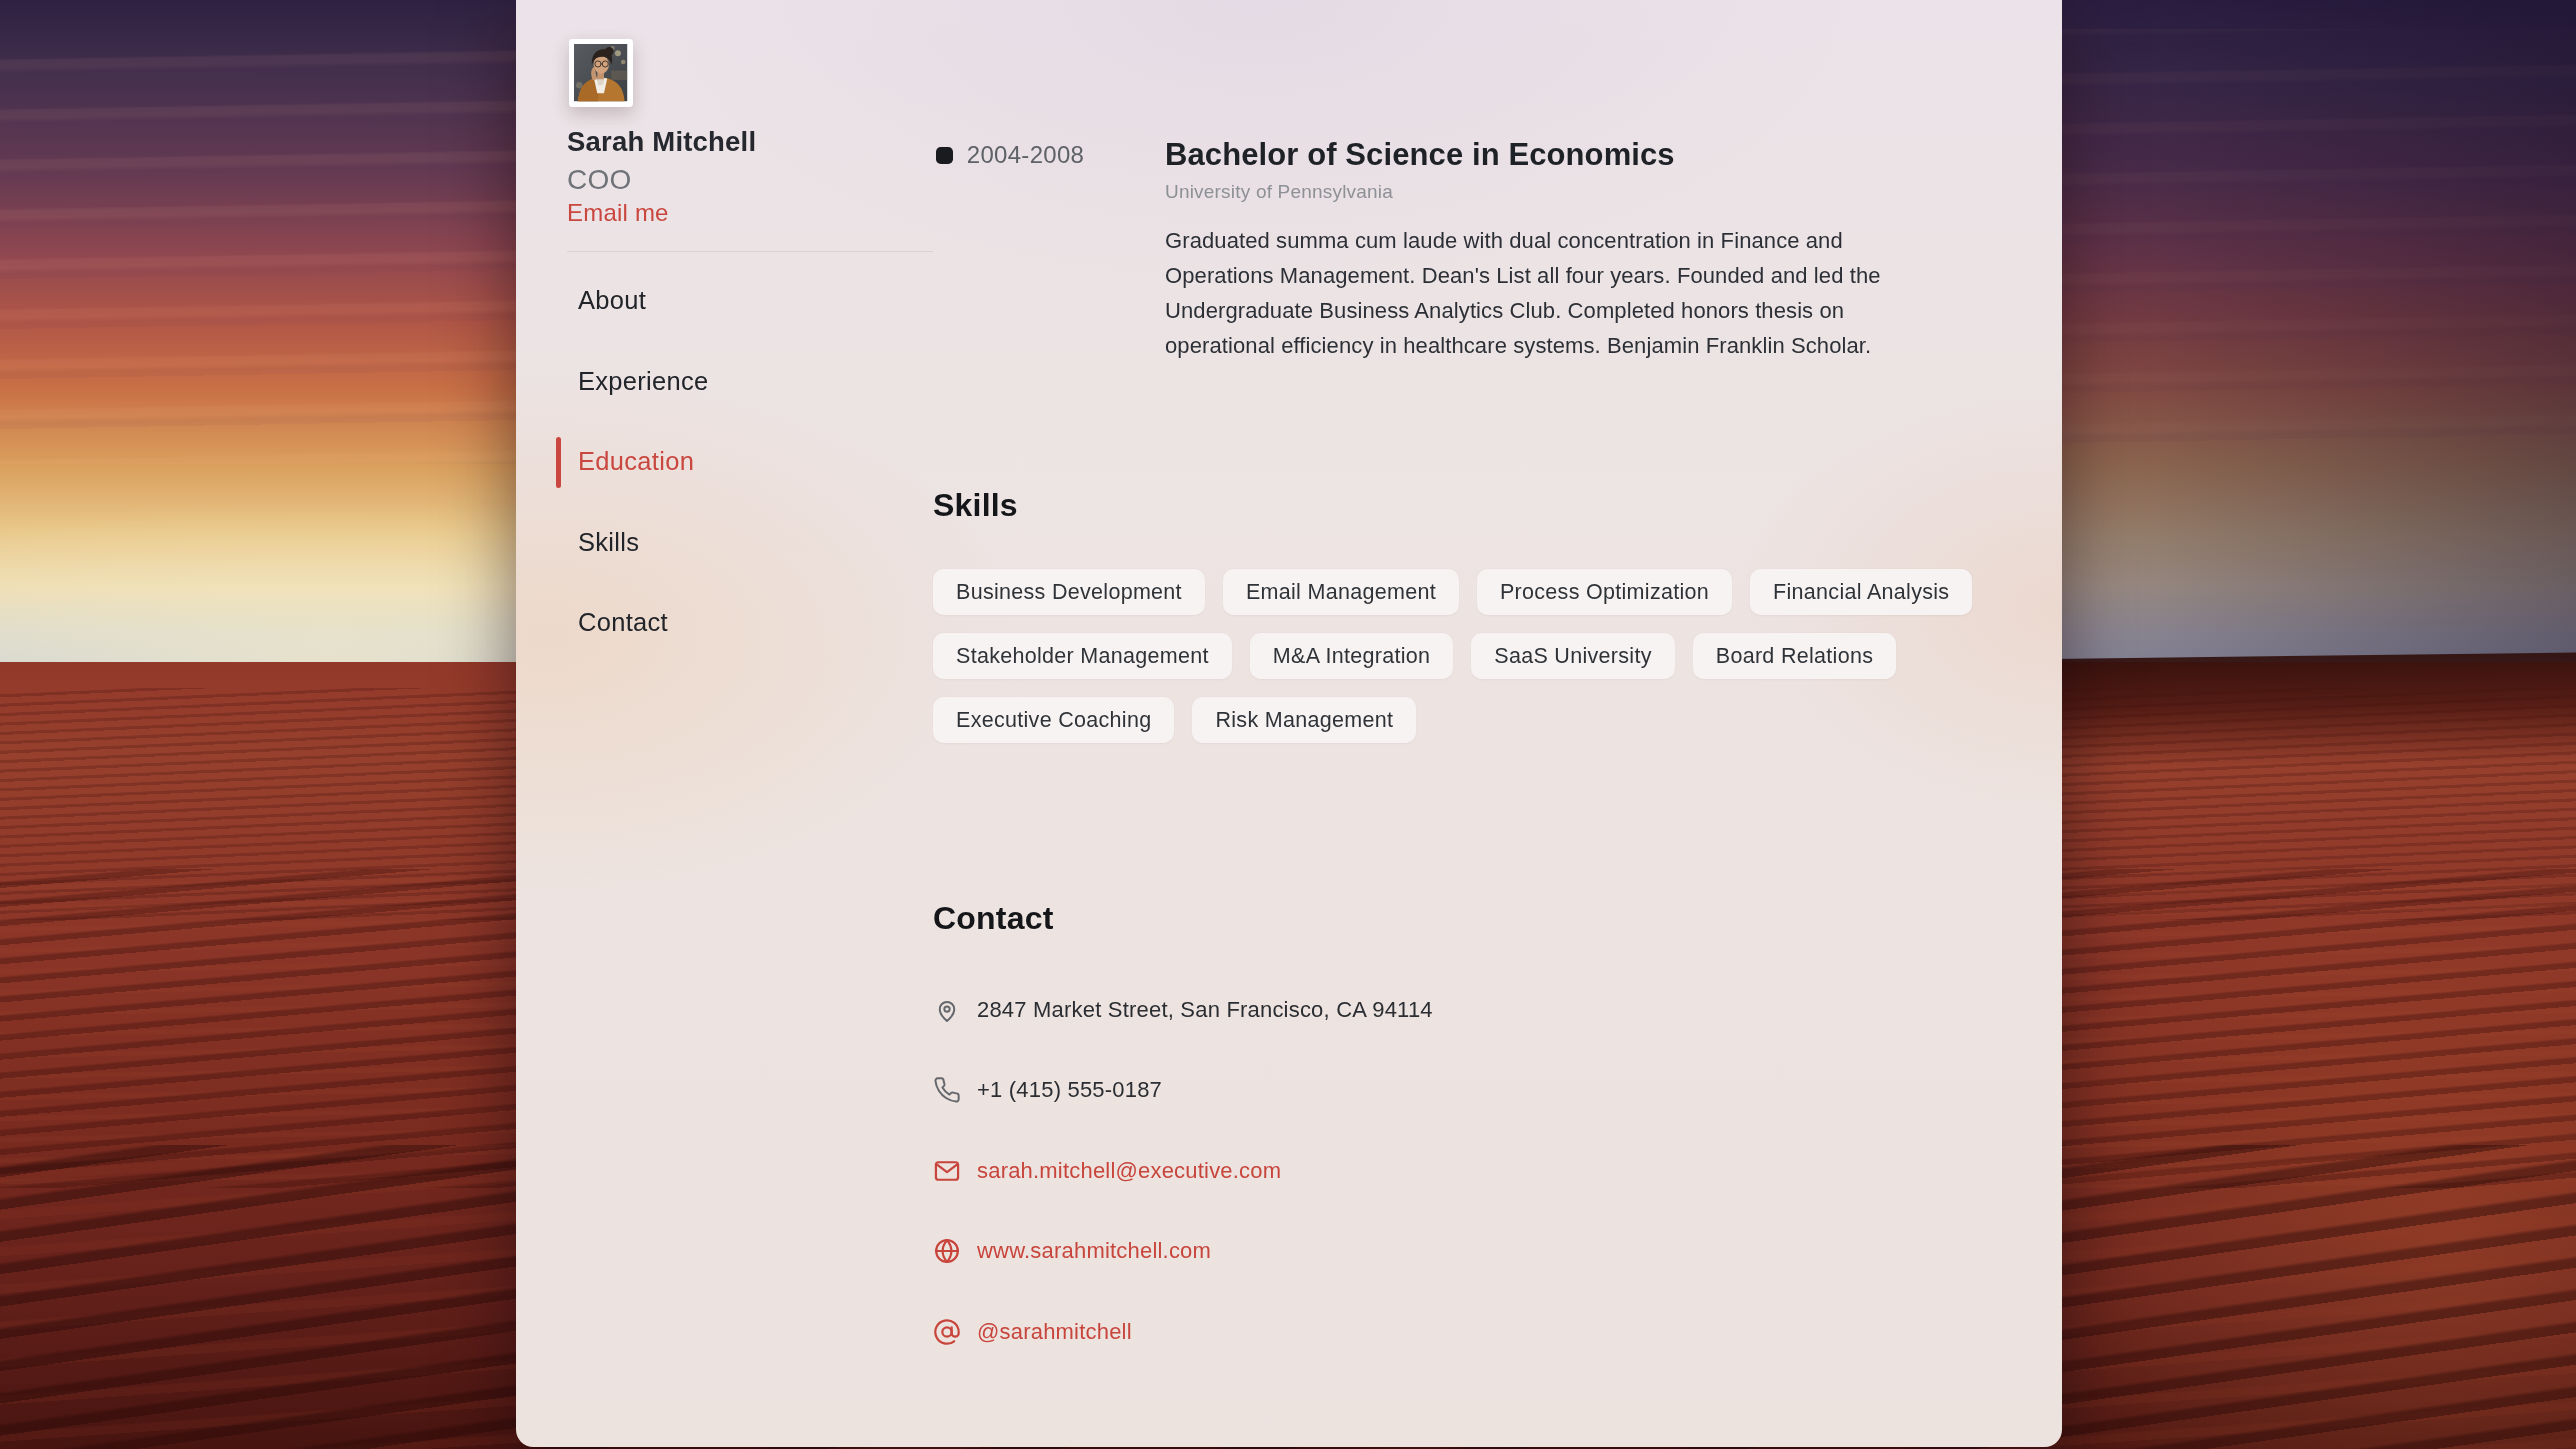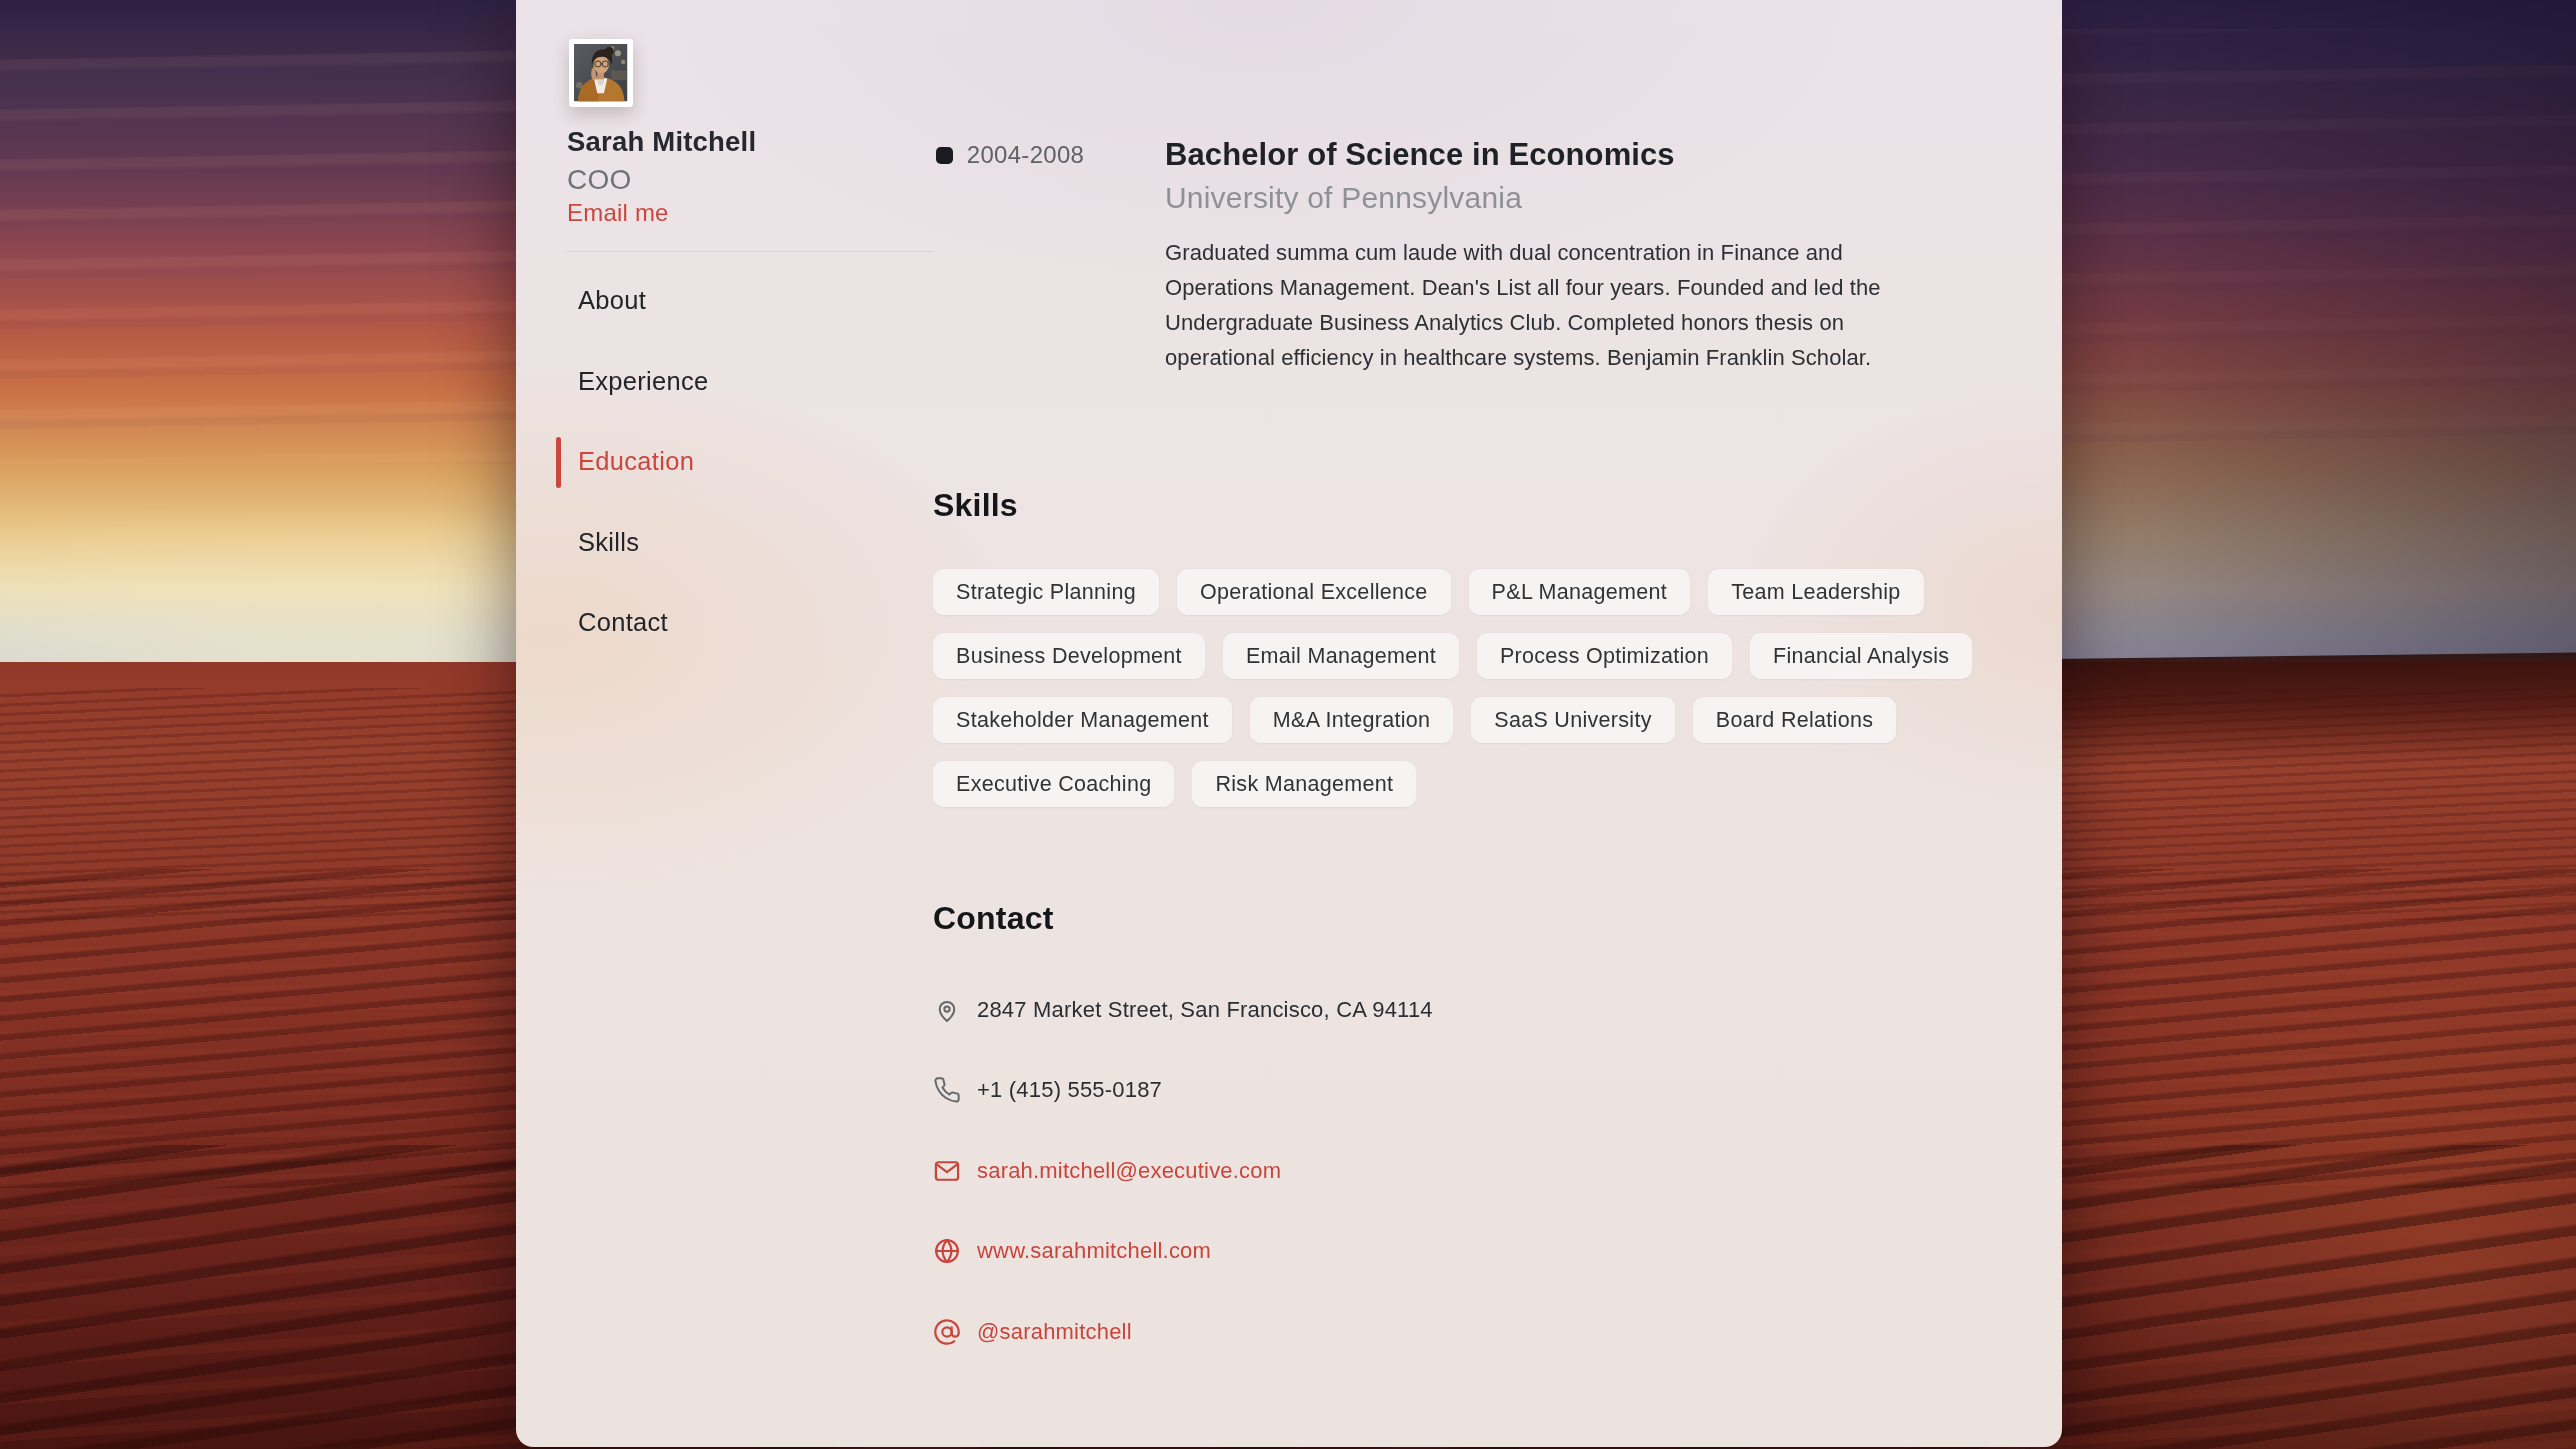--- a/index.html
+++ b/index.html
@@ -65,21 +65,21 @@
 
   
   .prev-tail { position:absolute; left:649px; top:2px; width:812px;
     font-size:22px; line-height:35px; color:#2c3036; letter-spacing:0.1px; }
 
   .edu-entry { position:absolute; left:420px; top:138px; right:101px; display:flex; }
   .edu-when { width:229px; flex:0 0 229px; display:flex; align-items:flex-start;text-align:center; }
   .timeline-marker { width:17.4px; height:17px; border-radius:4.7px; background:#1a1b1e; margin-top:8.7px; }
   .edu-period { margin-left:13.4px; font-size:24px; line-height:34px; color:#5e6267; letter-spacing:0.3px; }
   .edu-degree { font-size:31px; font-weight:600; line-height:34px; color:#1e2126; letter-spacing:0.1px; }
-  .edu-school { font-size:30px; color:#8d9196; margin-top:8.7px; letter-spacing:0.2px; }
+  .edu-school { font-size:19px; color:#8d9196; margin-top:8.7px; letter-spacing:0.2px; }
   .edu-desc { font-size:22px; line-height:35px; color:#2c3036; margin-top:20px; width:778px; letter-spacing:0.1px; }
 
   .section { position:absolute; left:417px; }
   .section-skills { top:487px; }
   .section-contact { top:900px; }
   .section-heading { font-size:32px; font-weight:700; color:#151619; line-height:36px; letter-spacing:0.2px; }
 
   .pill-rows { margin-top:46px; display:flex; flex-direction:column; gap:18px; }
   .pill-row { display:flex; gap:18px; }
   .pill { height:46px; padding:0 23px; border-radius:10.7px; background:#f7f3f2;
@@ -167,26 +167,20 @@
       <div class="edu-degree">Bachelor of Science in Economics</div>
       <div class="edu-school">University of Pennsylvania</div>
       <div class="edu-desc">Graduated summa cum laude with dual concentration in Finance and Operations Management. Dean's List all four years. Founded and led the Undergraduate Business Analytics Club. Completed honors thesis on operational efficiency in healthcare systems. Benjamin Franklin Scholar.</div>
     </div>
   </div>
 
   <div class="section section-skills">
     <div class="section-heading">Skills</div>
     <div class="pill-rows">
       <div class="pill-row">
-        <div class="pill">Strategic Planning</div>
-        <div class="pill">Operational Excellence</div>
-        <div class="pill">P&amp;L Management</div>
-        <div class="pill">Team Leadership</div>
-      </div>
-      <div class="pill-row">
         <div class="pill">Business Development</div>
         <div class="pill">Email Management</div>
         <div class="pill">Process Optimization</div>
         <div class="pill">Financial Analysis</div>
       </div>
       <div class="pill-row">
         <div class="pill">Stakeholder Management</div>
         <div class="pill">M&amp;A Integration</div>
         <div class="pill">SaaS University</div>
         <div class="pill">Board Relations</div>

